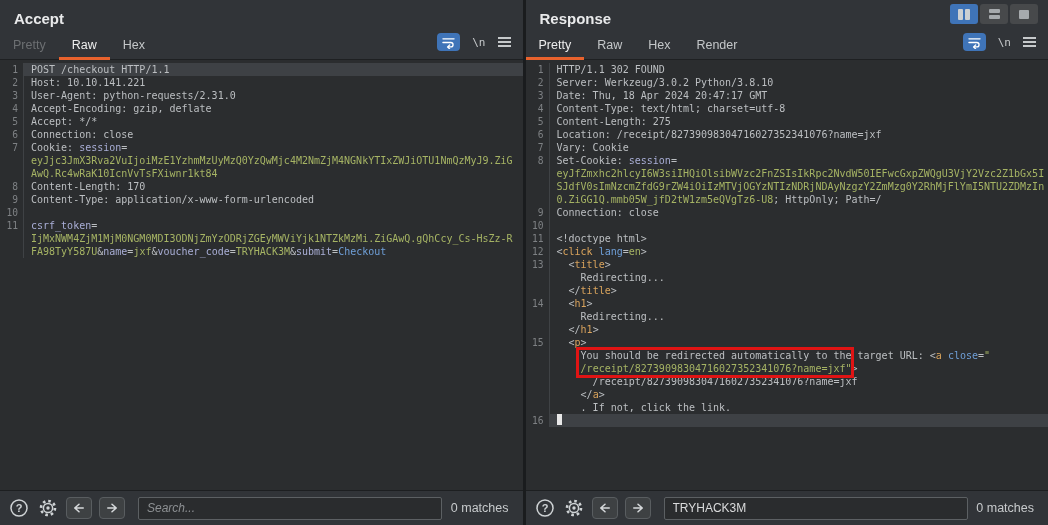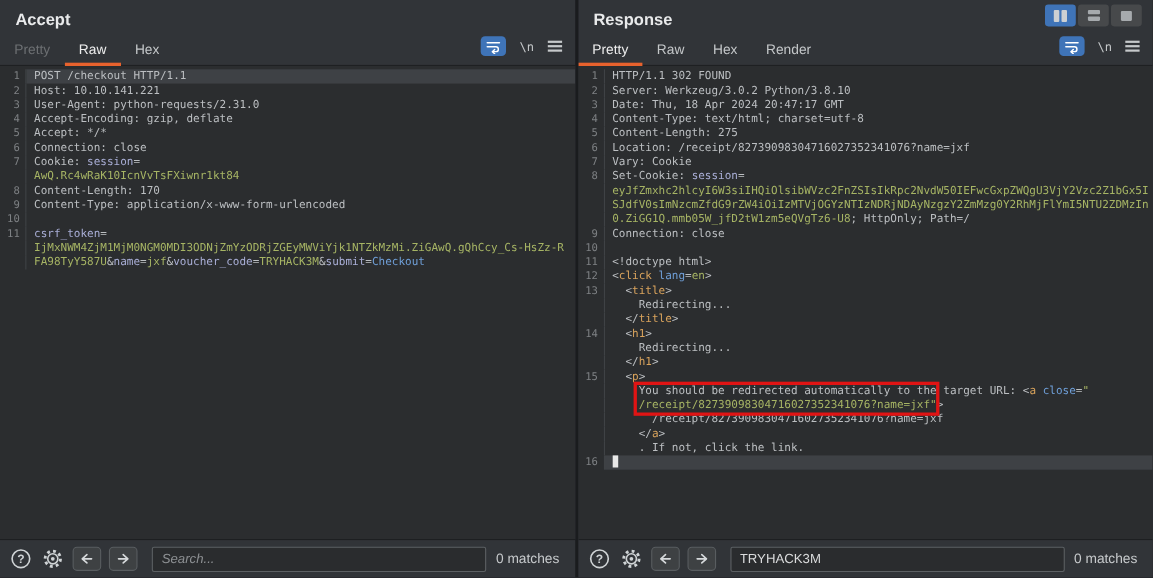--- a/index.html
+++ b/index.html
@@ -112,20 +112,24 @@
           <div class="row">
             <span class="gut">6</span>
             <span class="code"><span class="seg-d">Connection: close</span></span>
           </div>
           <div class="row">
             <span class="gut">7</span>
             <span class="code"><span class="seg-d">Cookie: </span><span class="seg-n">session</span><span class="seg-d">=</span></span>
           </div>
           <div class="row">
             <span class="gut"></span>
+            <span class="code"><span class="seg-v">eyJjc3JmX3Rva2VuIjoiMzE1YzhmMzUyMzQ0YzQwMjc4M2NmZjM4NGNkYTIxZWJiOTU1NmQzMyJ9.ZiG</span></span>
+          </div>
+          <div class="row">
+            <span class="gut"></span>
             <span class="code"><span class="seg-v">AwQ.Rc4wRaK10IcnVvTsFXiwnr1kt84</span></span>
           </div>
           <div class="row">
             <span class="gut">8</span>
             <span class="code"><span class="seg-d">Content-Length: 170</span></span>
           </div>
           <div class="row">
             <span class="gut">9</span>
             <span class="code"><span class="seg-d">Content-Type: application/x-www-form-urlencoded</span></span>
           </div>

